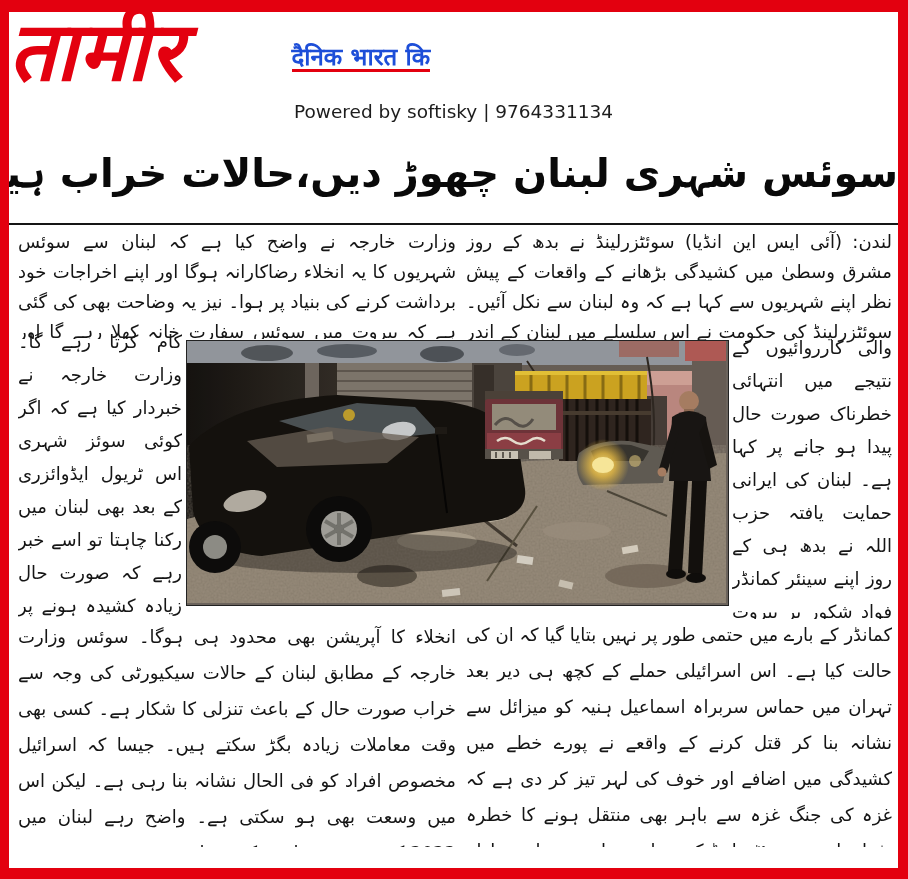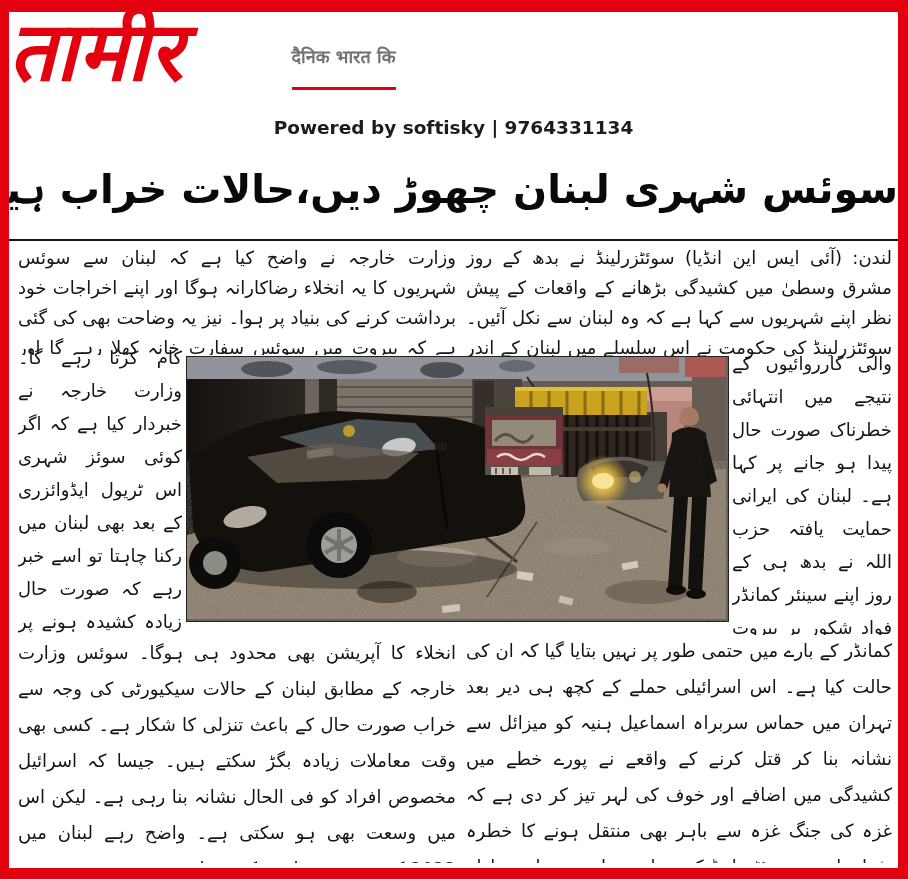--- a/index.html
+++ b/index.html
@@ -11,34 +11,34 @@
     border-style:solid;
     border-color:#e3000f;
     border-width:12px 10px 11px 9px;
     overflow:hidden;
     font-family:"DejaVu Sans",sans-serif;
   }
   
   .masthead{position:relative;height:88px;}
   .tagline{
     position:absolute;top:34px;left:calc(50% - 162px);
-    color:#737373;font-weight:bold;font-size:18px;line-height:22px;
-    border-bottom:3px solid #e3000f;padding-bottom:19px;
+    color:#1d4ed8;font-weight:bold;font-size:24px;line-height:22px;
+    border-bottom:3px solid #e3000f;padding-bottom:1px;
     font-family:"DejaVu Sans",sans-serif;
   }
   .paper-title{
     position:absolute;top:-8px;left:0;width:100%;
     text-align:left;color:#e3000f;font-weight:bold;
     font-size:82px;line-height:96px;letter-spacing:1px;
     font-family:"DejaVu Sans",sans-serif;
     font-style:italic;
   }
   
   .dateline{ text-align:center;color:#1c1c1c;font-size:18.5px;line-height:22px; }
-  .dateline .dl2{margin-top:17px;font-weight:bold;}
+  .dateline .dl2{margin-top:1px;}
   
   .headline{
     direction:rtl;
     height:96px;
     margin:4px 0 0 0;
     text-align:center;
     font-size:40px;line-height:92px;font-weight:bold;color:#090909;
     white-space:nowrap;overflow:hidden;
     border-bottom:2px solid #151515;
   }

